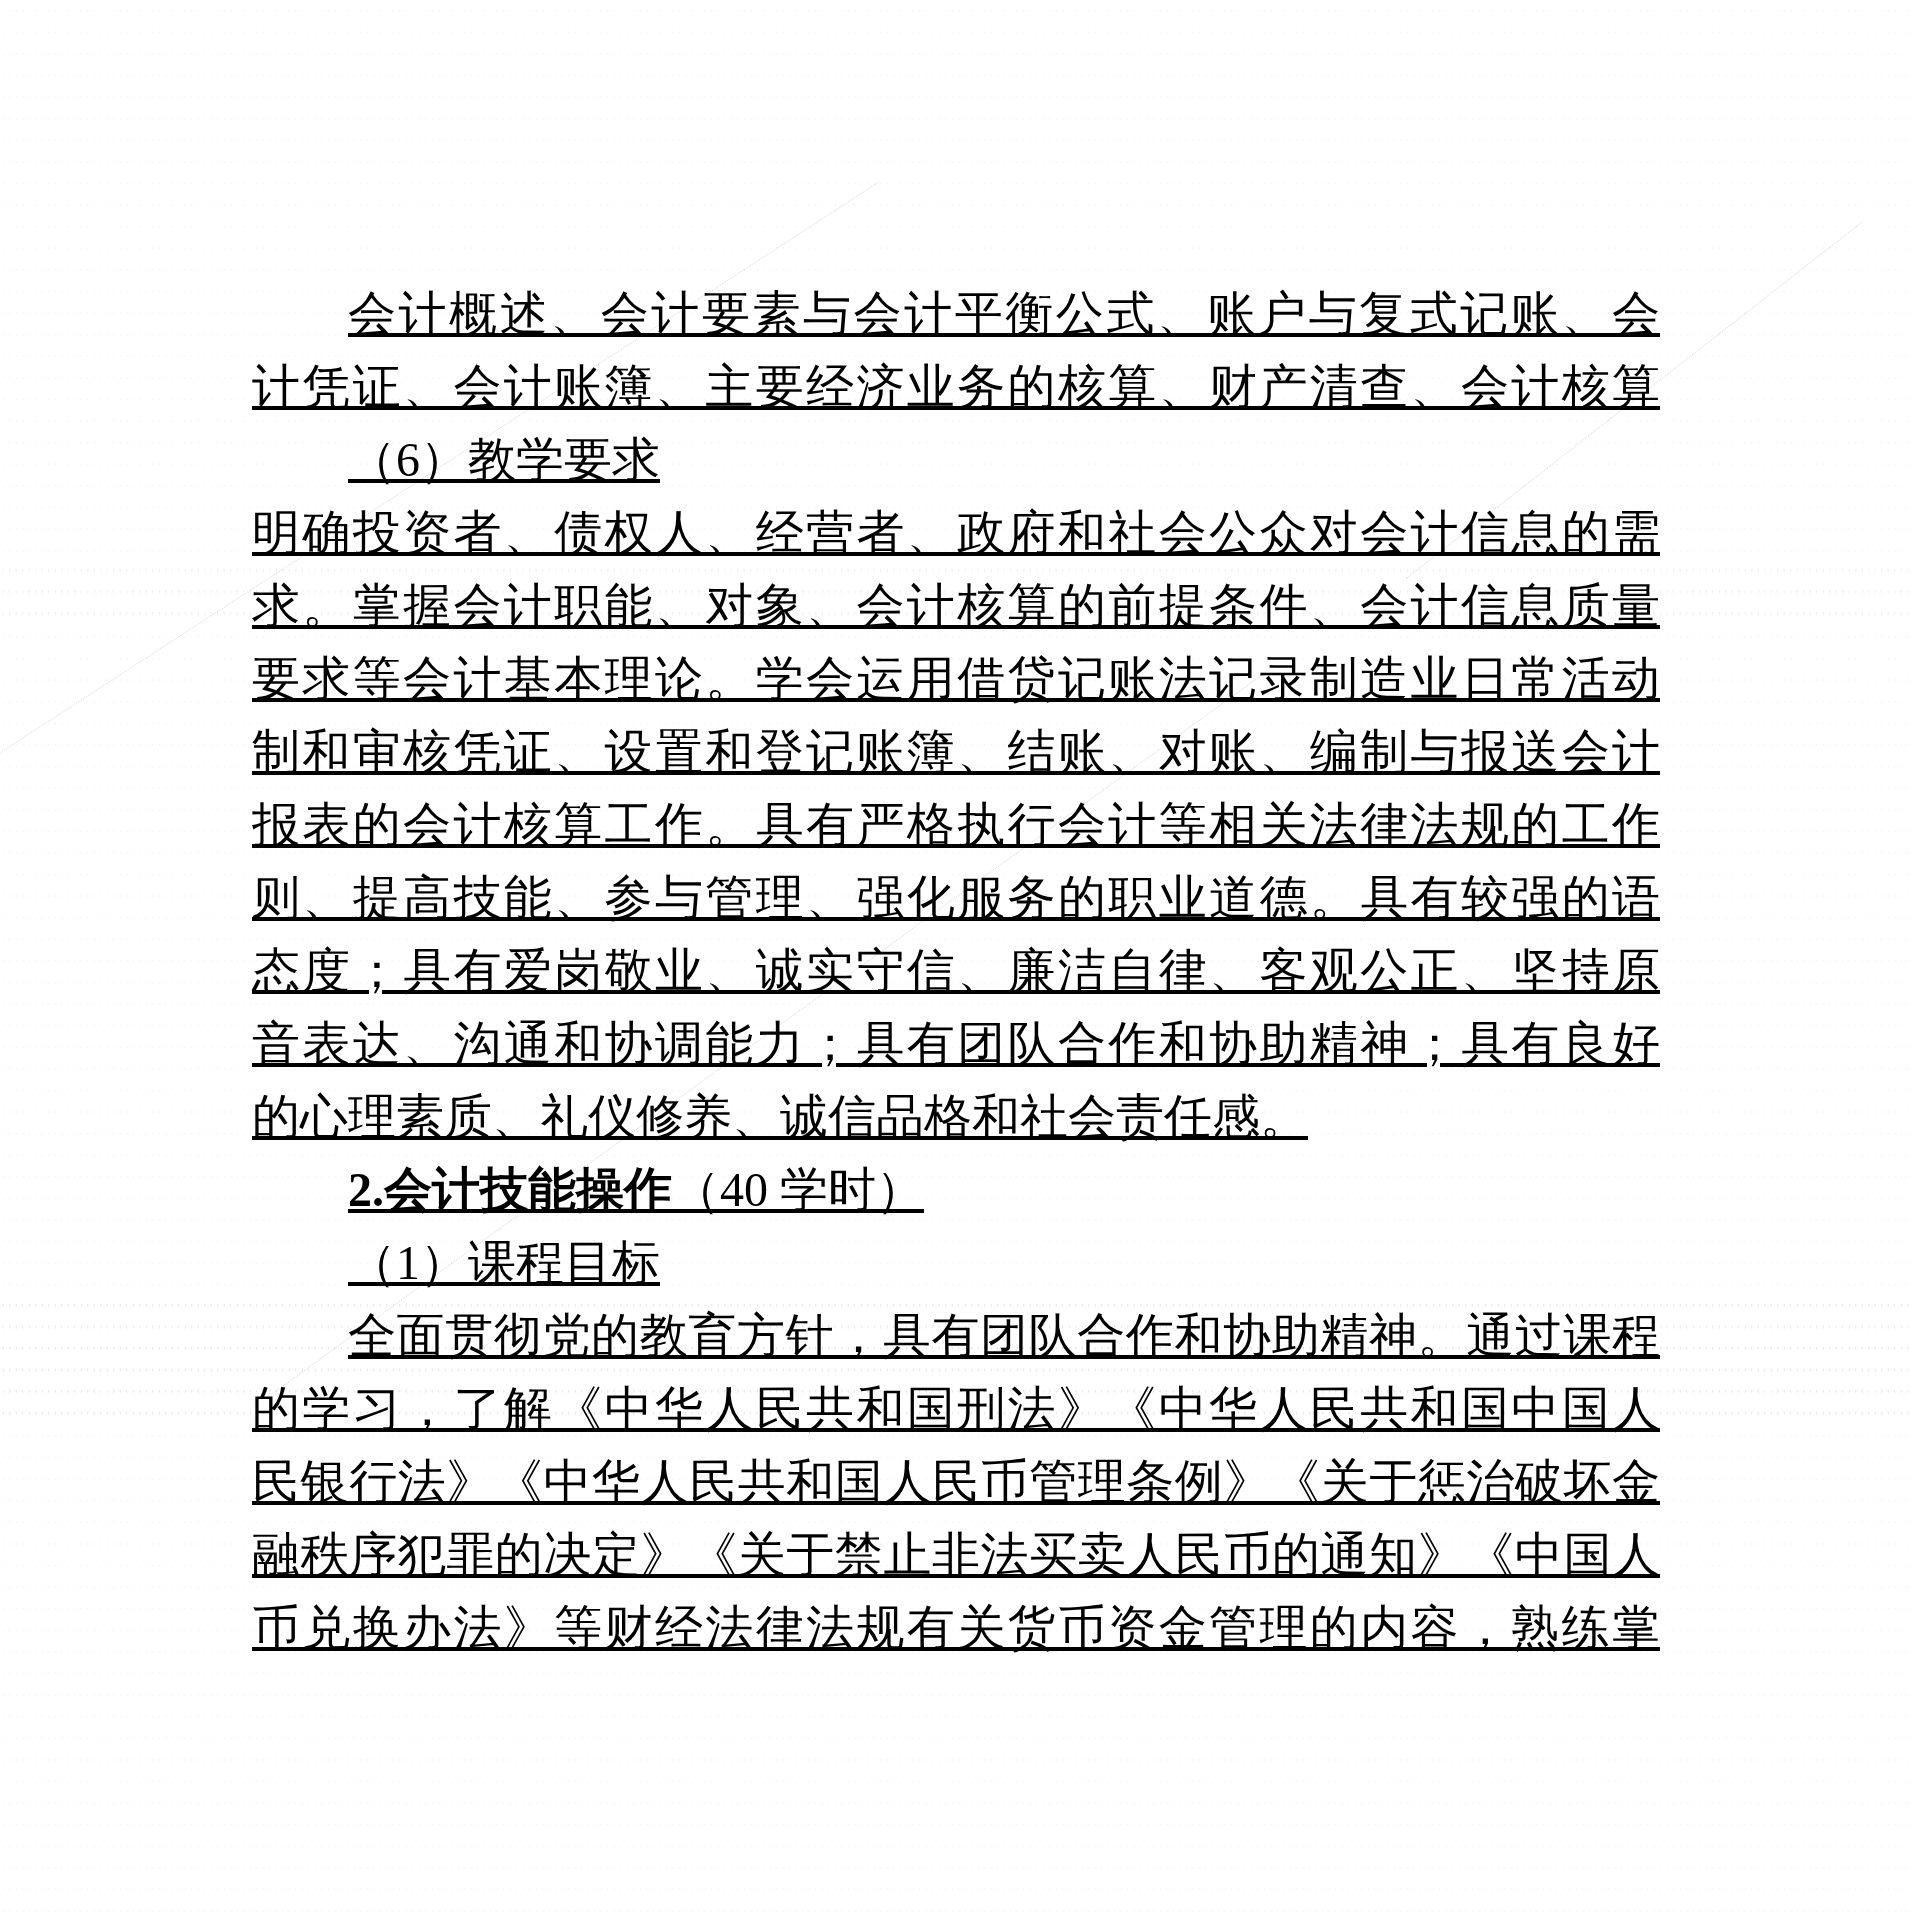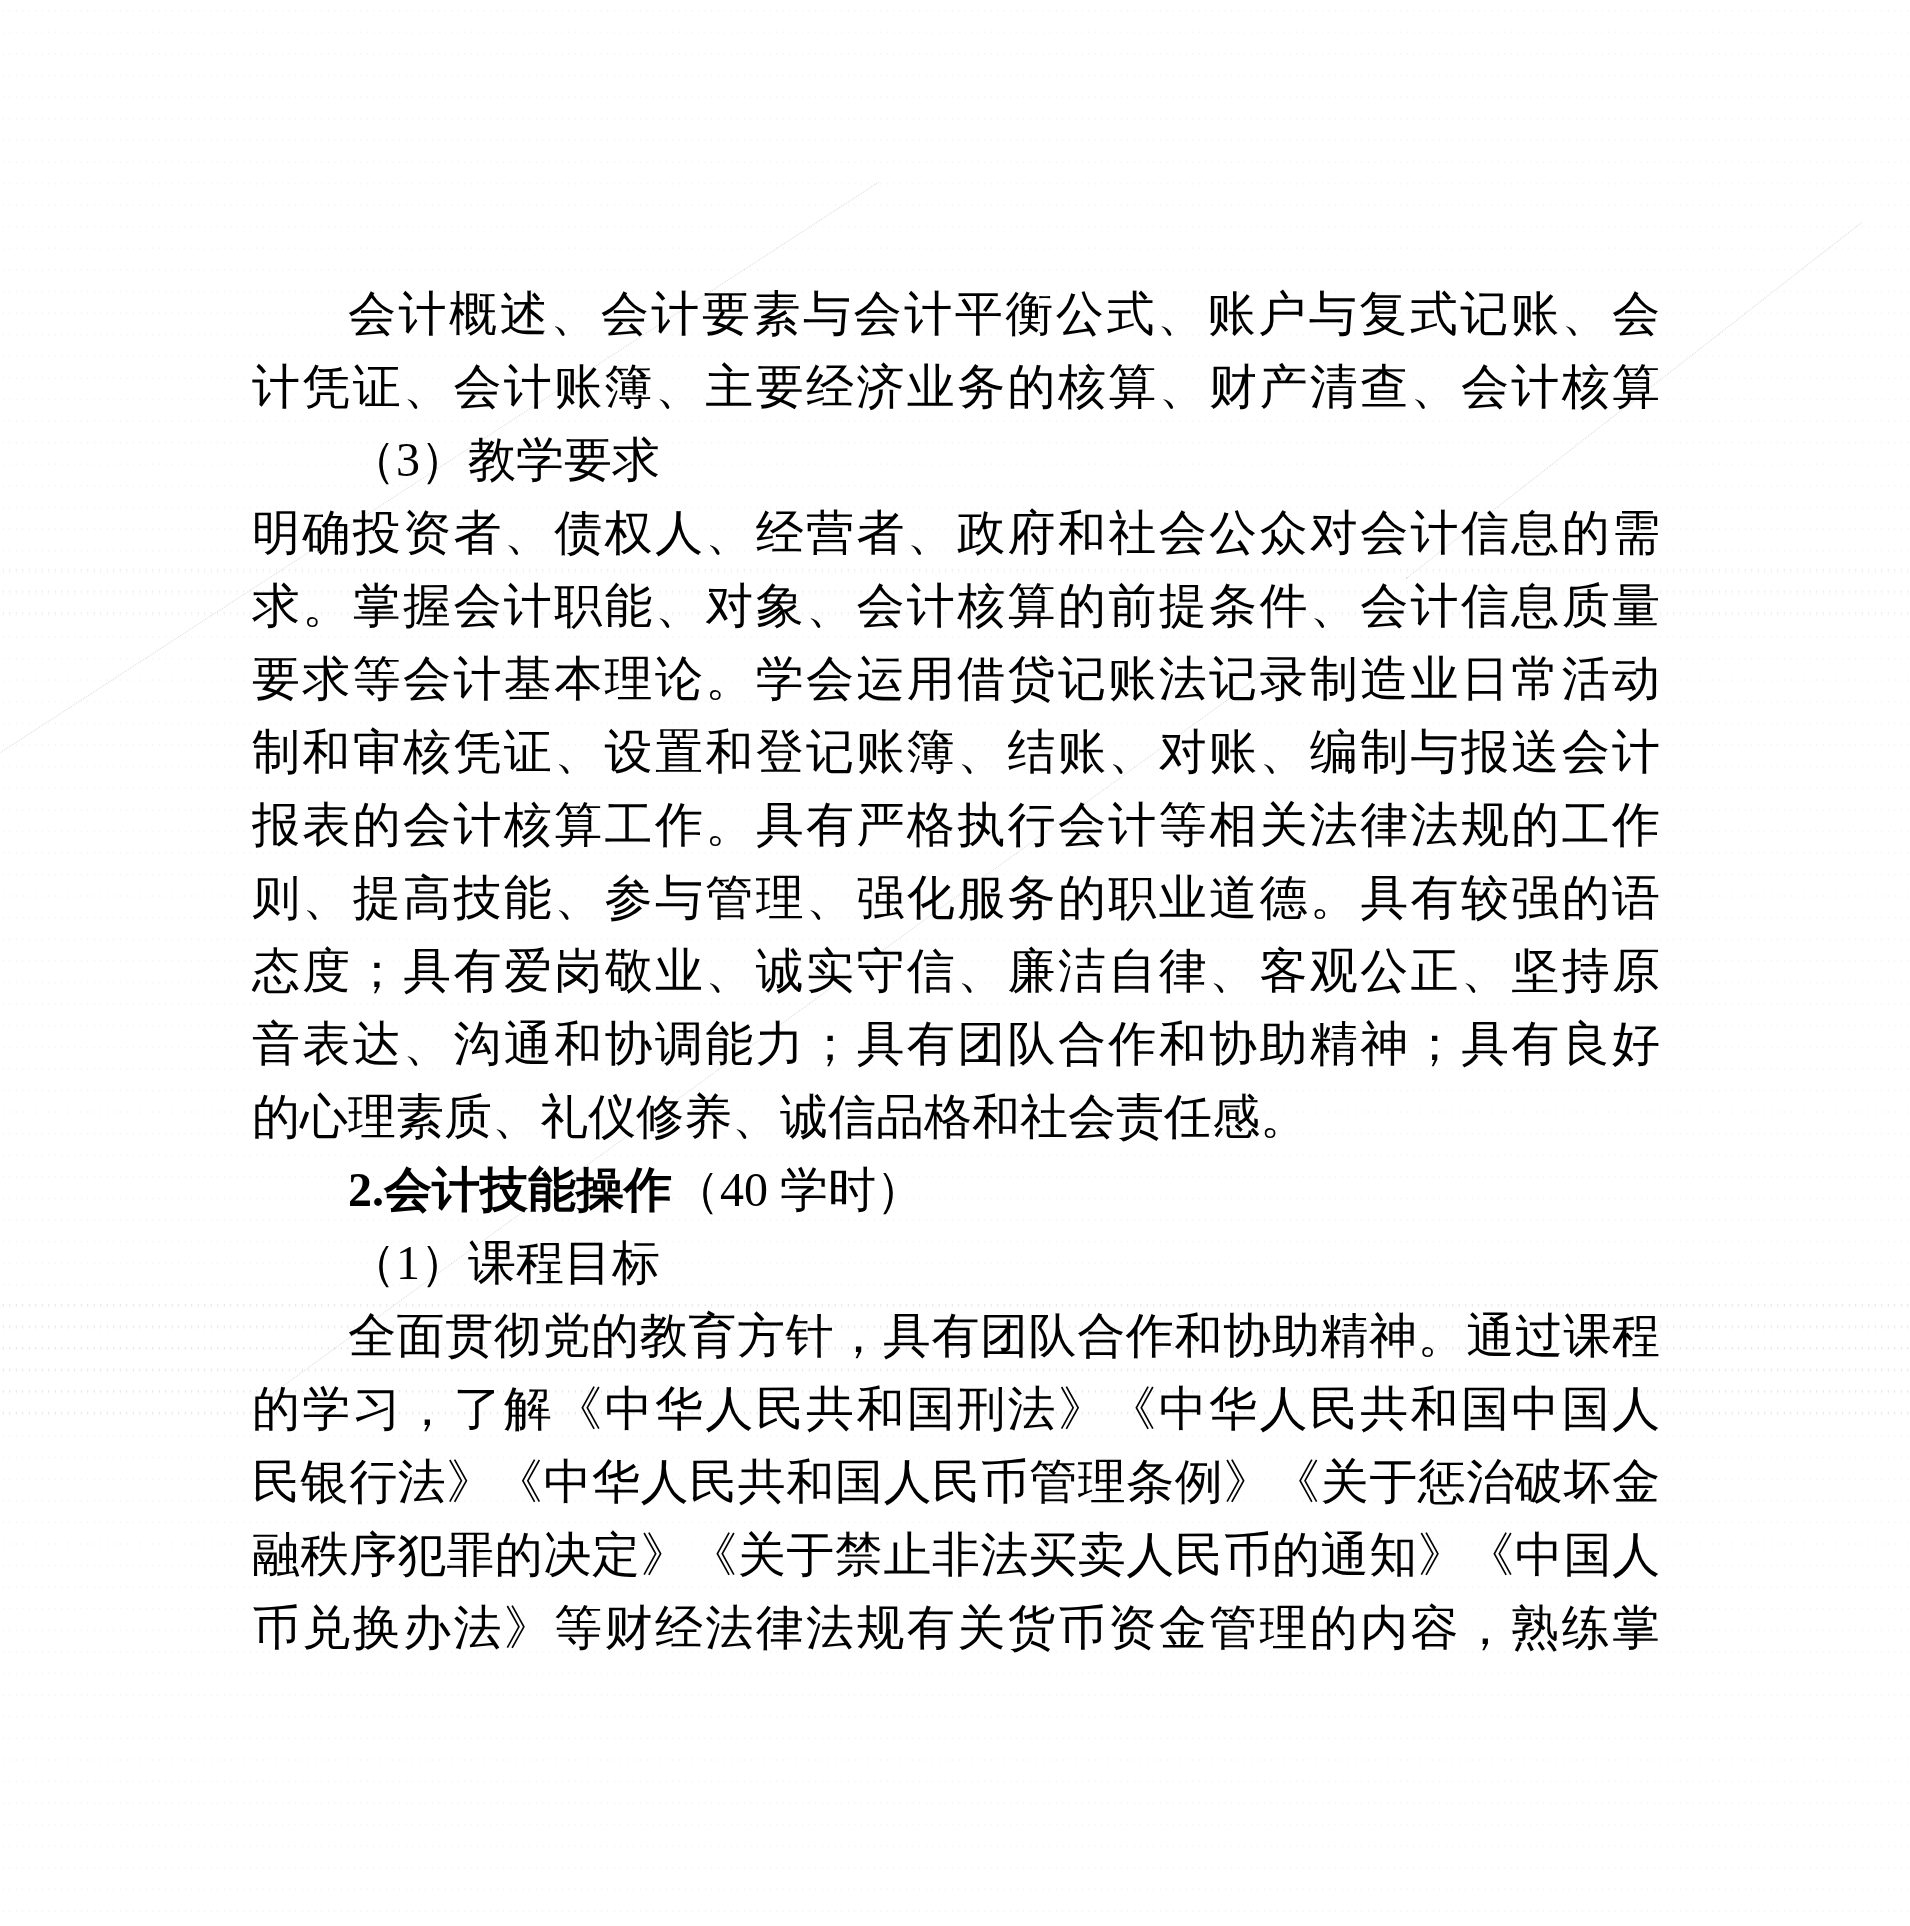--- a/index.html
+++ b/index.html
@@ -49,20 +49,21 @@
     width: 1408px;
     font-size: 48px;
     line-height: 73px;
     letter-spacing: 0;
     text-align: justify;
   }
   .ln {
     text-align: justify;
     text-align-last: justify;
     word-break: normal;
+    text-decoration: underline;
   }
   .ln.short { text-align-last: left; }
   .ln.indent { text-indent: 2em; }
   .heading .b { font-weight: bold; }
 </style>
 </head>
 <body>
 
 <div class="page">
 
@@ -70,21 +71,21 @@
   <div class="dots strip-upper"></div>
   <div class="dots strip-mid"></div>
 
   <div class="streak s1"></div>
   <div class="streak s2"></div>
   <div class="streak s3"></div>
 
   <main class="body-text">
     <div class="ln indent">会计概述、会计要素与会计平衡公式、账户与复式记账、会</div>
     <div class="ln">计凭证、会计账簿、主要经济业务的核算、财产清查、会计核算</div>
-    <div class="ln short indent">（3）教学要求</div>
+    <div class="ln short indent">（6）教学要求</div>
     <div class="ln">明确投资者、债权人、经营者、政府和社会公众对会计信息的需</div>
     <div class="ln">求。掌握会计职能、对象、会计核算的前提条件、会计信息质量</div>
     <div class="ln">要求等会计基本理论。学会运用借贷记账法记录制造业日常活动</div>
     <div class="ln">制和审核凭证、设置和登记账簿、结账、对账、编制与报送会计</div>
     <div class="ln">报表的会计核算工作。具有严格执行会计等相关法律法规的工作</div>
     <div class="ln">则、提高技能、参与管理、强化服务的职业道德。具有较强的语</div>
     <div class="ln">态度；具有爱岗敬业、诚实守信、廉洁自律、客观公正、坚持原</div>
     <div class="ln">音表达、沟通和协调能力；具有团队合作和协助精神；具有良好</div>
     <div class="ln short">的心理素质、礼仪修养、诚信品格和社会责任感。</div>
     <div class="ln short indent heading">

